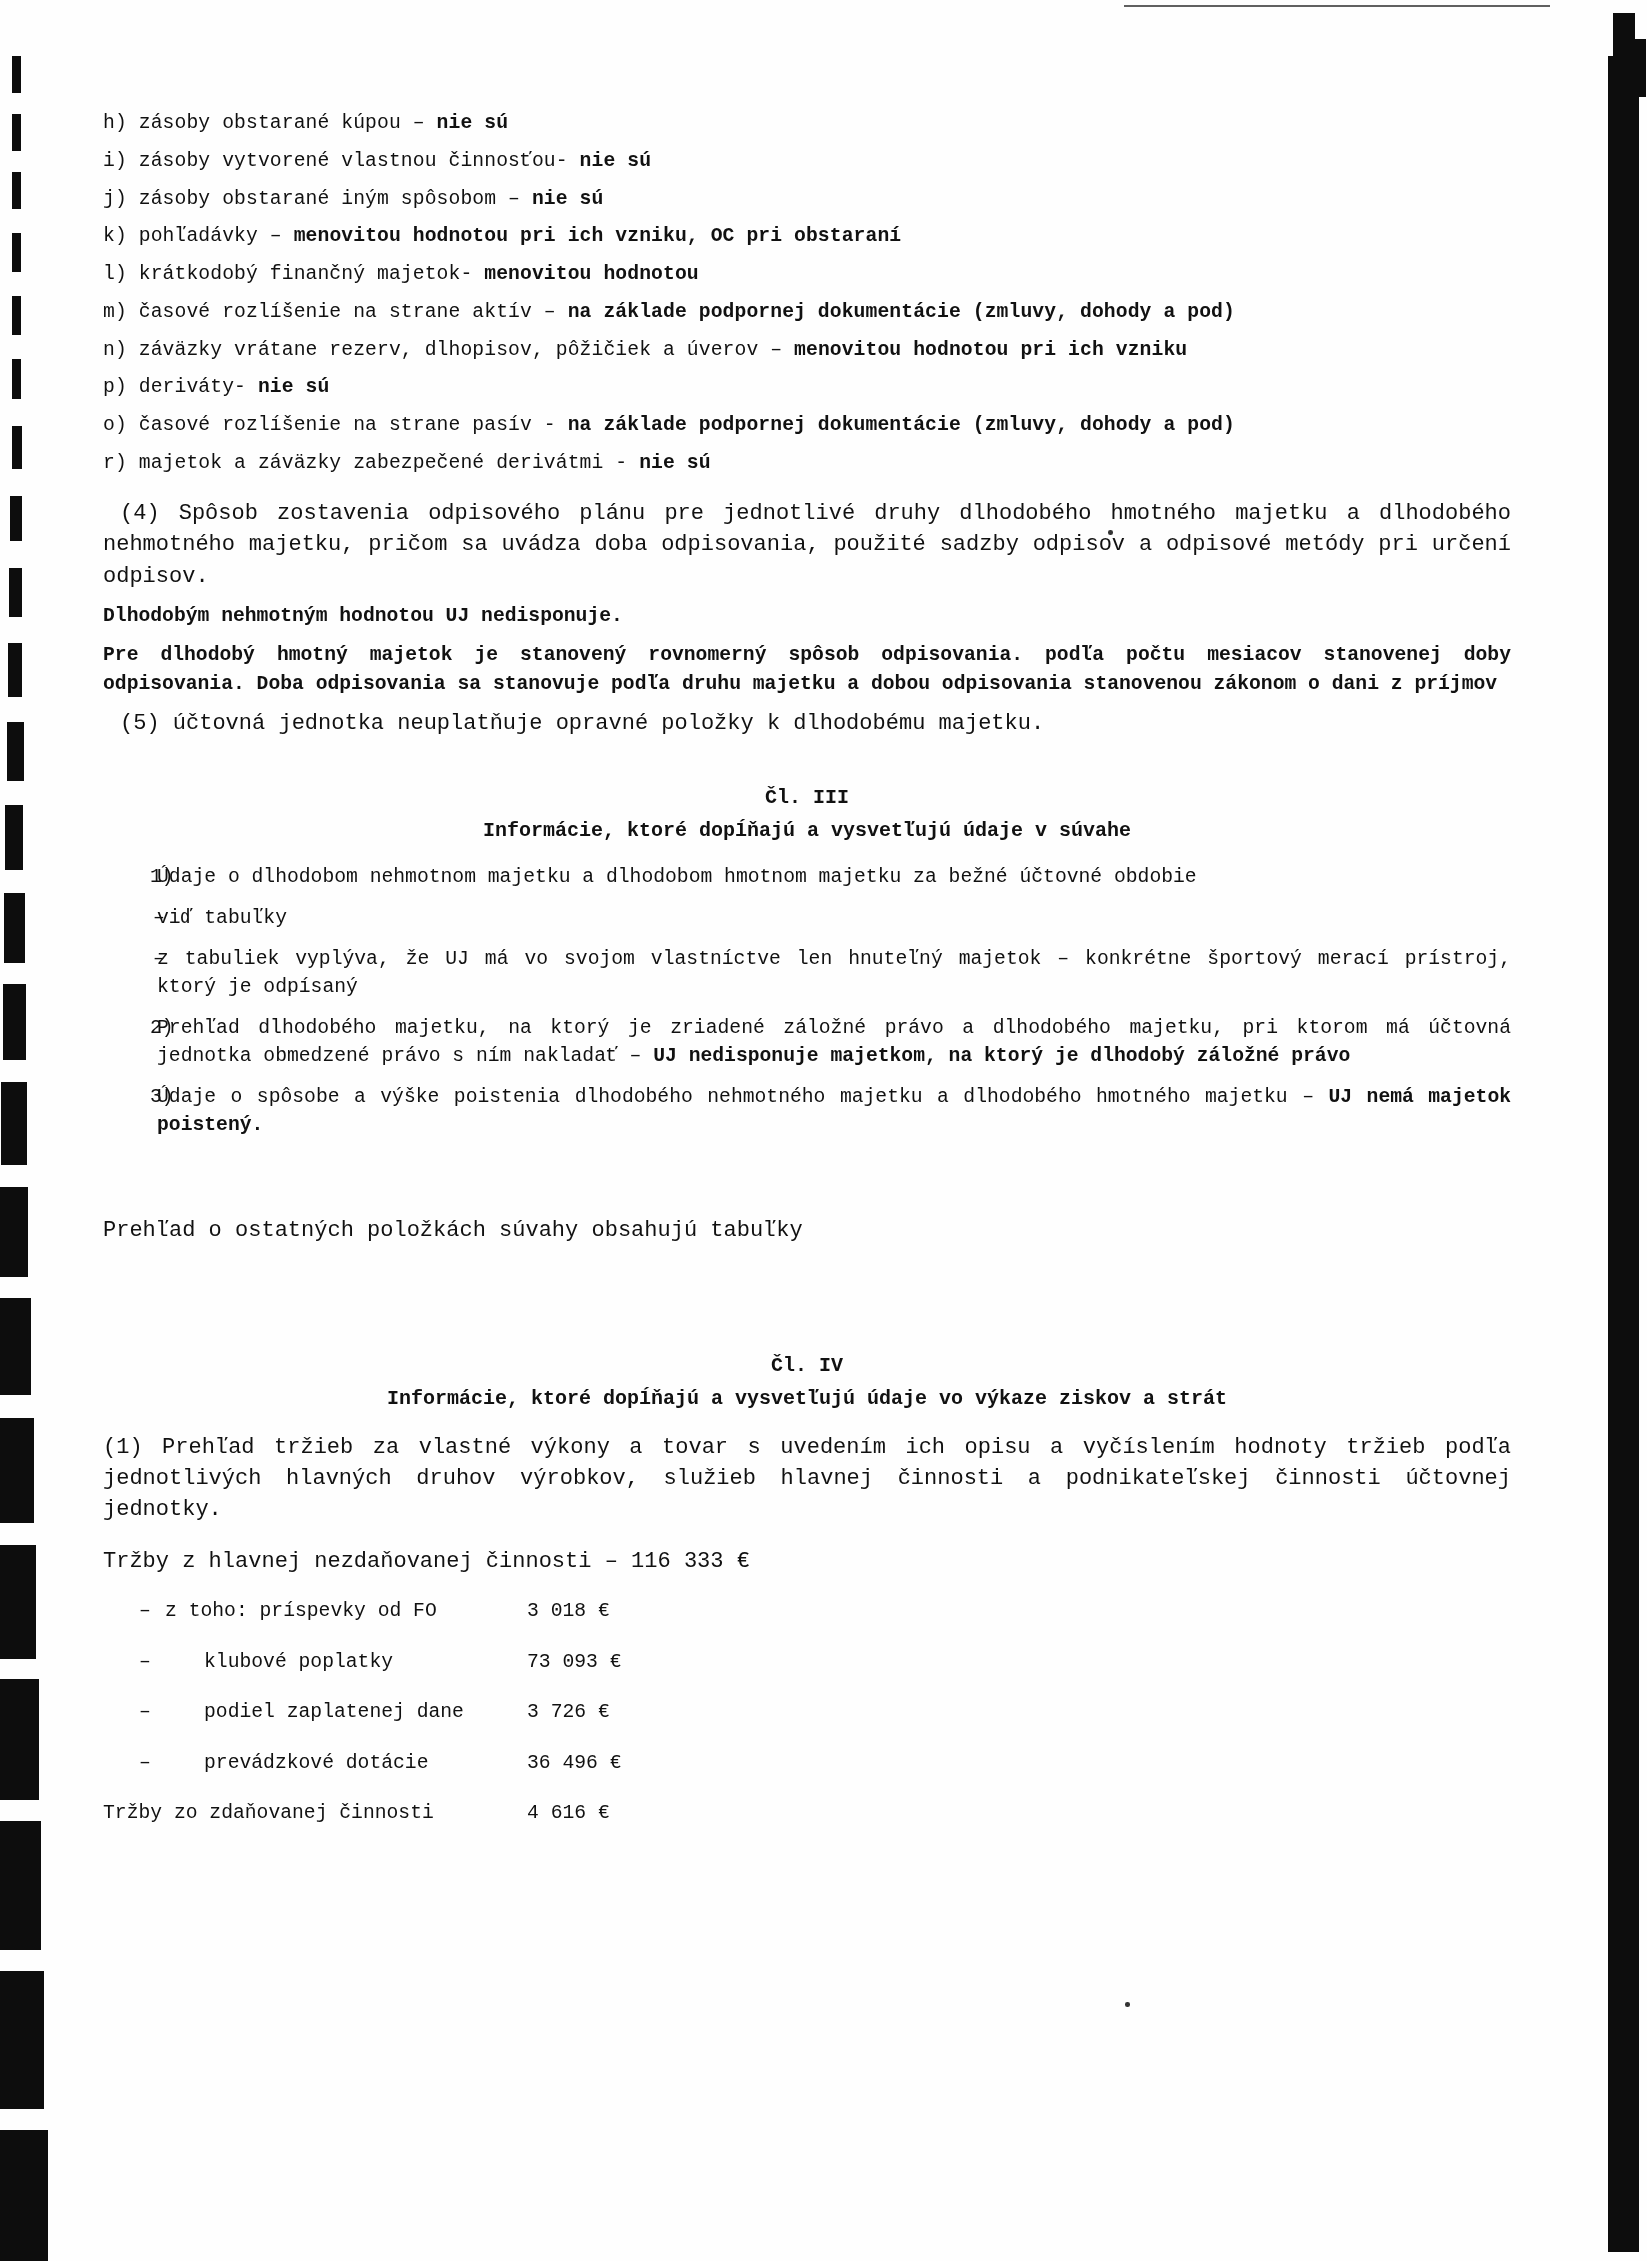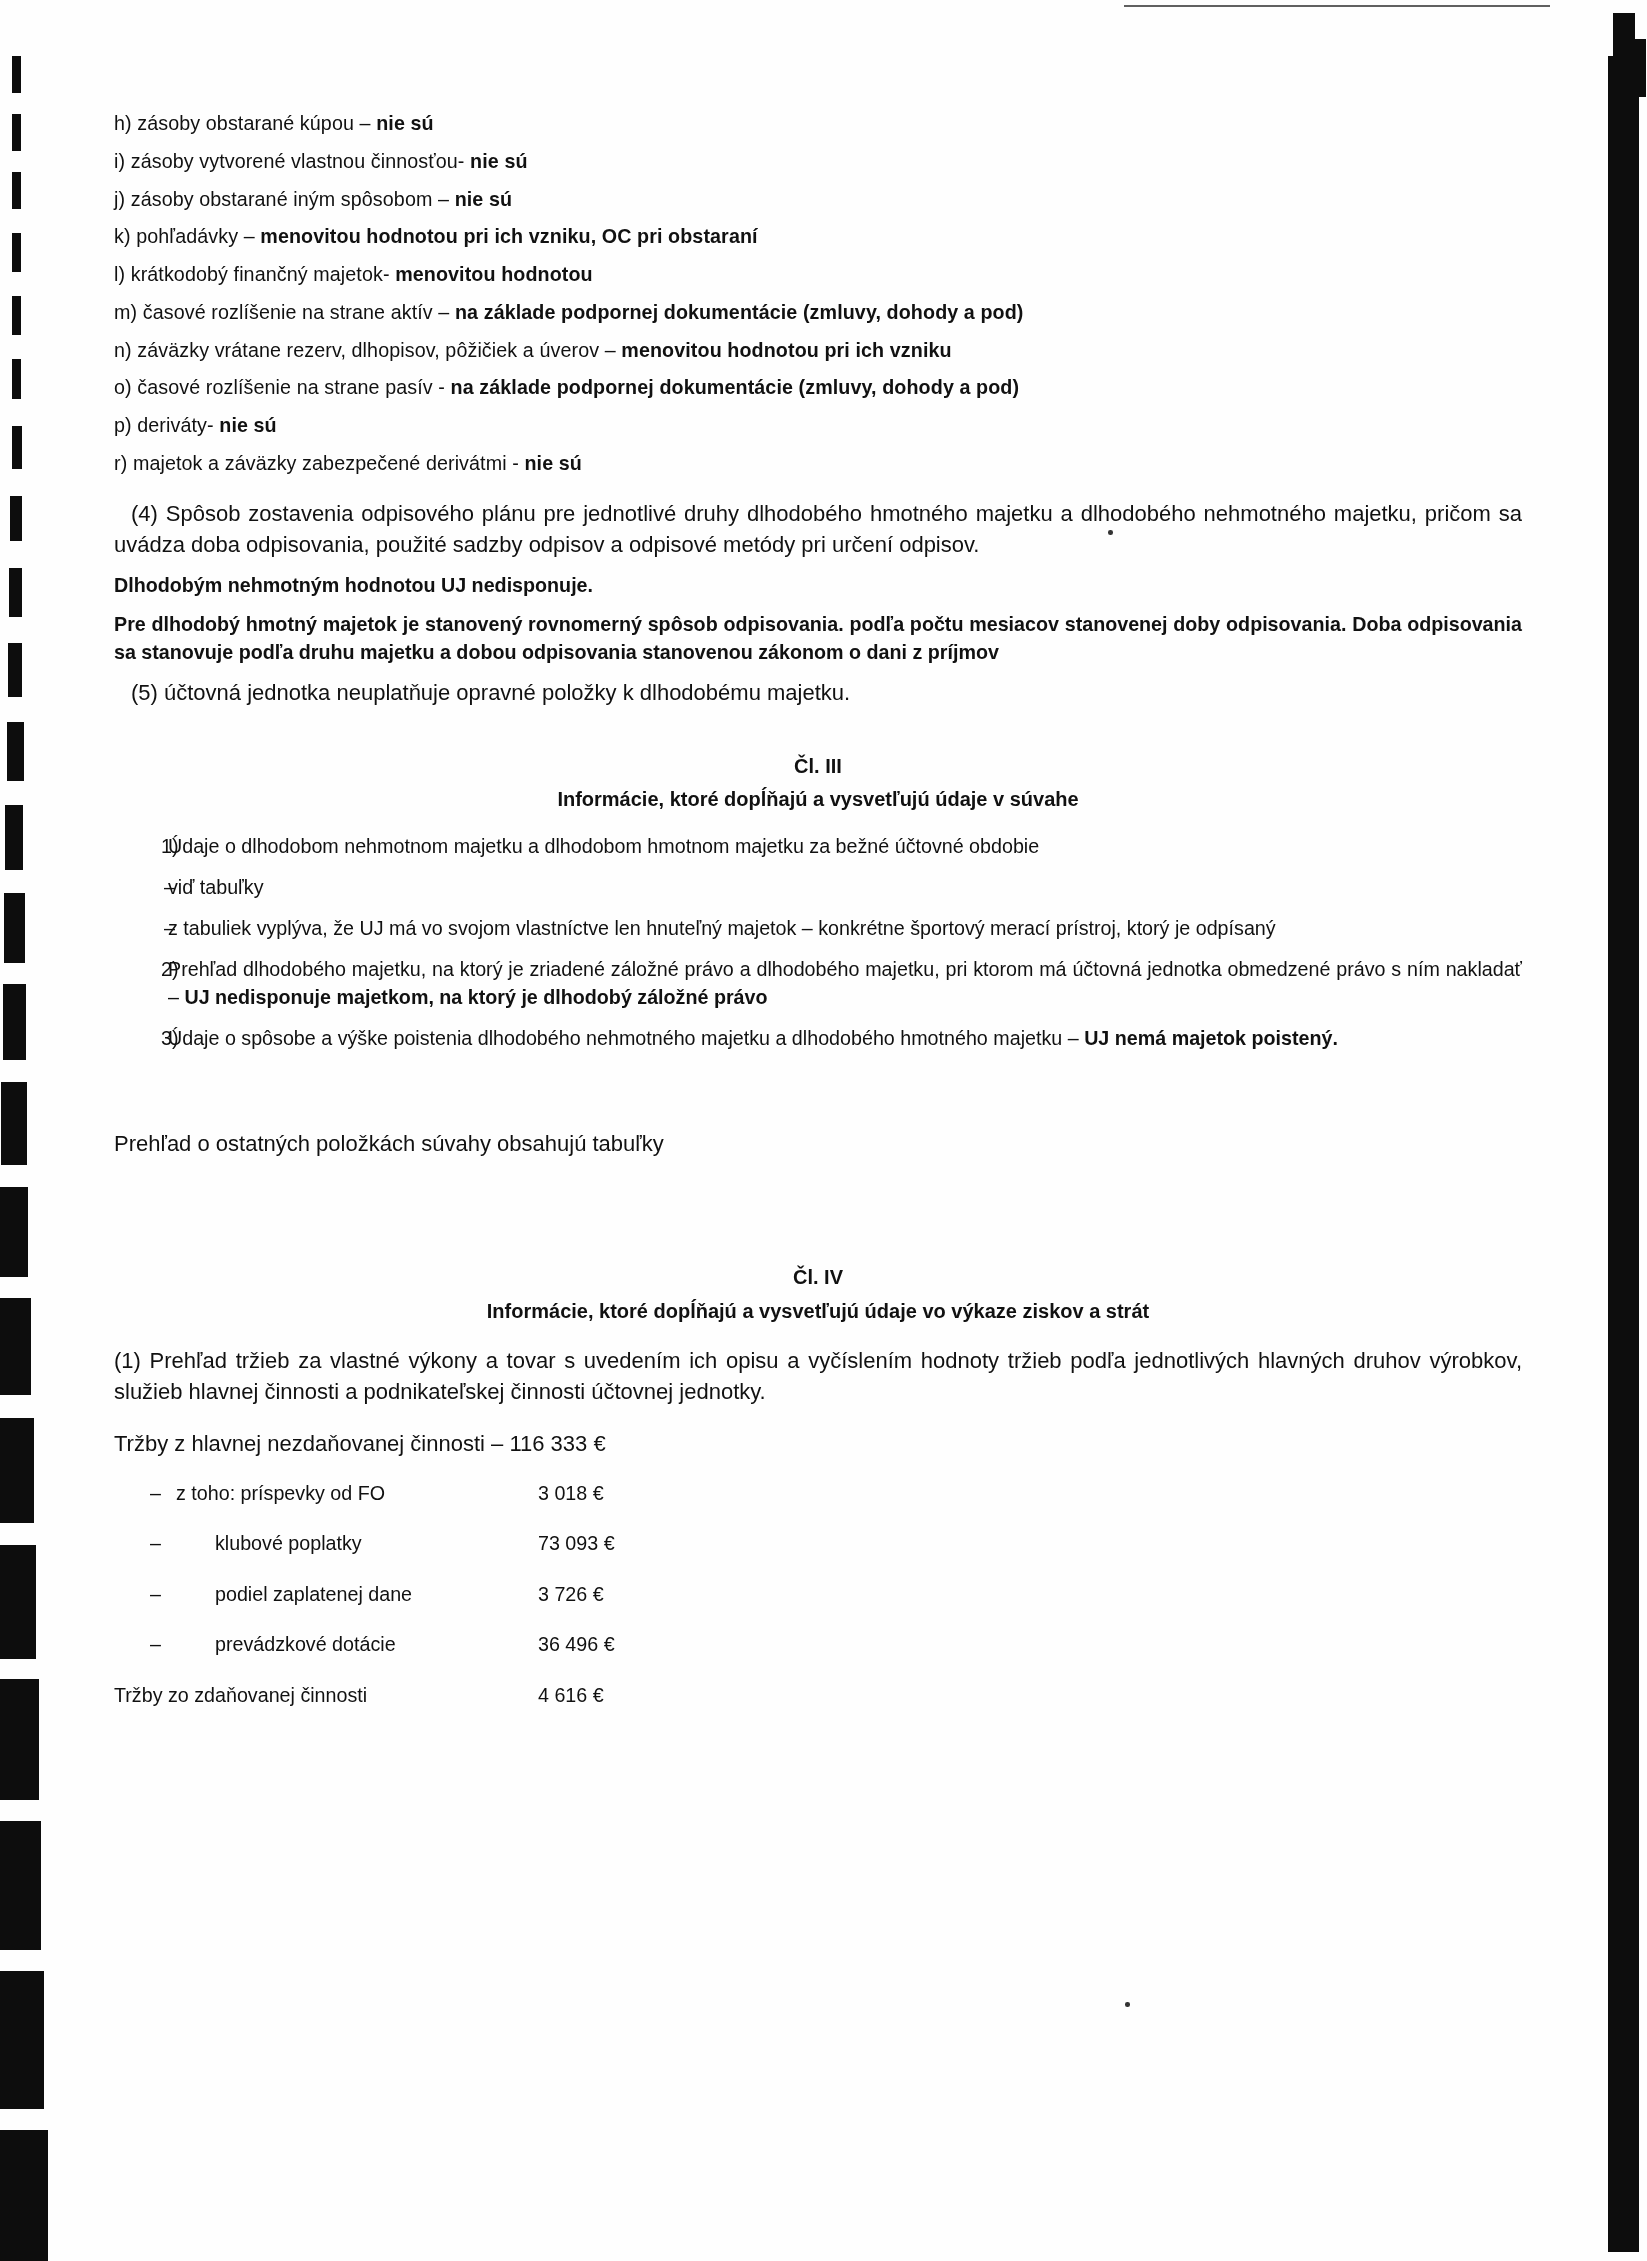--- a/index.html
+++ b/index.html
@@ -45,23 +45,24 @@
     position: absolute;
     left: 1124px;
     top: 5.2px;
     width: 426px;
     height: 1.9px;
     background: #2b2b2b;
     opacity: .75;
   }
   .content {
     position: absolute;
-    left: 114px;
+    left: 103px;
     top: 110px;
     width: 1408px;
+    font-family: Liberation Mono, monospace;
   }
   .ln {
     font-size: 19.7px;
     line-height: 1.36;
     margin: 0 0 14px 0;
     letter-spacing: 0.1px;
   }
   .ln.tight { margin-bottom: 11px; }
   b, .b { font-weight: bold; }
   .para {
@@ -186,22 +187,22 @@
 
   <div class="content">
 
     <p class="ln tight"><span>h) zásoby obstarané kúpou – </span><b>nie sú</b></p>
     <p class="ln tight"><span>i) zásoby vytvorené vlastnou činnosťou- </span><b>nie sú</b></p>
     <p class="ln tight"><span>j) zásoby obstarané iným spôsobom – </span><b>nie sú</b></p>
     <p class="ln tight"><span>k) pohľadávky – </span><b>menovitou hodnotou pri ich vzniku, OC pri obstaraní</b></p>
     <p class="ln tight"><span>l) krátkodobý finančný majetok- </span><b>menovitou hodnotou</b></p>
     <p class="ln tight"><span>m) časové rozlíšenie na strane aktív – </span><b>na základe podpornej dokumentácie (zmluvy, dohody a pod)</b></p>
     <p class="ln tight"><span>n) záväzky vrátane rezerv, dlhopisov, pôžičiek a úverov – </span><b>menovitou hodnotou pri ich vzniku</b></p>
+    <p class="ln tight"><span>p) deriváty- </span><b>nie sú</b></p>
     <p class="ln tight"><span>o) časové rozlíšenie na strane pasív - </span><b>na základe podpornej dokumentácie (zmluvy, dohody a pod)</b></p>
-    <p class="ln tight"><span>p) deriváty- </span><b>nie sú</b></p>
     <p class="ln tight"><span>r) majetok a záväzky zabezpečené derivátmi - </span><b>nie sú</b></p>
 
     <div class="spacer-xs"></div>
 
     <p class="para ind">(4)  Spôsob zostavenia odpisového plánu pre jednotlivé druhy dlhodobého hmotného majetku   a dlhodobého nehmotného majetku, pričom sa uvádza doba odpisovania, použité sadzby odpisov a odpisové metódy pri určení odpisov.</p>
 
     <p class="para-bold">Dlhodobým nehmotným hodnotou UJ nedisponuje.</p>
 
     <p class="para-bold">Pre dlhodobý hmotný majetok je stanovený rovnomerný spôsob odpisovania. podľa počtu mesiacov stanovenej doby odpisovania. Doba odpisovania sa stanovuje podľa druhu majetku a dobou odpisovania stanovenou zákonom o dani z príjmov</p>
 

